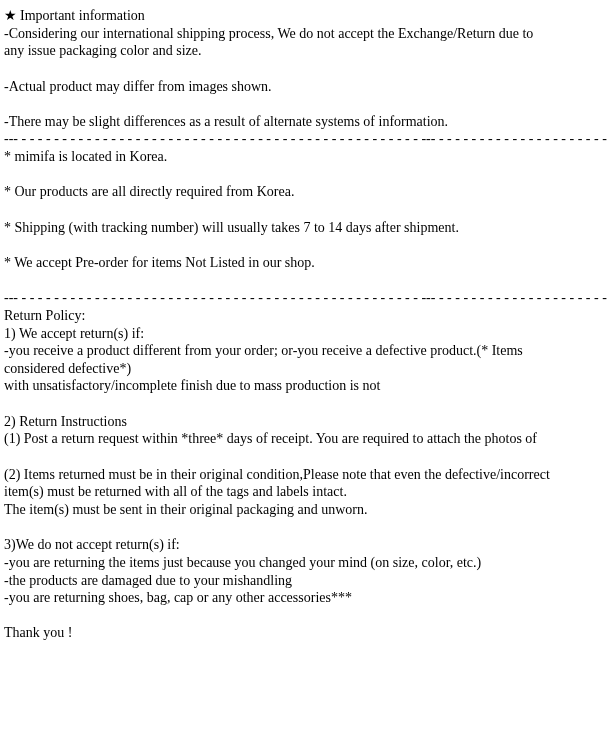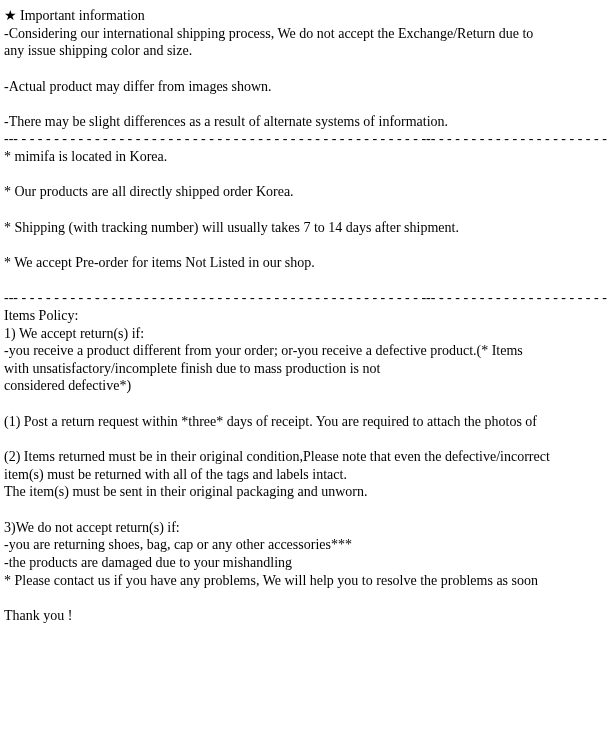--- a/index.html
+++ b/index.html
@@ -27,52 +27,53 @@
     white-space: pre;
   }
 </style>
 </head>
 <body>
 
 <div class="doc">
 
   <div class="line">★ Important information</div>
   <div class="line">-Considering our international shipping process, We do not accept the Exchange/Return due to</div>
-  <div class="line">any issue shipping color and size.</div>
+  <div class="line">any issue packaging color and size.</div>
   <div class="line blank"></div>
   <div class="line">-Actual product may differ from images shown.</div>
   <div class="line blank"></div>
   <div class="line">-There may be slight differences as a result of alternate systems of information.</div>
 
   <div class="line sep">--- - - - - - - - - - - - - - - - - - - - - - - - - - - - - - - - - - - - - - - - - - - - - - - - - - --- - - - - - - - - - - - - - - - - - - - - - - - - - - </div>
 
   <div class="line">* mimifa is located in Korea.</div>
   <div class="line blank"></div>
-  <div class="line">* Our products are all directly shipped order Korea.</div>
+  <div class="line">* Our products are all directly required from Korea.</div>
   <div class="line blank"></div>
   <div class="line">* Shipping (with tracking number) will usually takes 7 to 14 days after shipment.</div>
   <div class="line blank"></div>
   <div class="line">* We accept Pre-order for items Not Listed in our shop.</div>
   <div class="line blank"></div>
 
   <div class="line sep">--- - - - - - - - - - - - - - - - - - - - - - - - - - - - - - - - - - - - - - - - - - - - - - - - - - --- - - - - - - - - - - - - - - - - - - - - - - - - - - </div>
 
-  <div class="line">Items Policy:</div>
+  <div class="line">Return Policy:</div>
   <div class="line">1) We accept return(s) if:</div>
   <div class="line">-you receive a product different from your order; or-you receive a defective product.(* Items</div>
+  <div class="line">considered defective*)</div>
   <div class="line">with unsatisfactory/incomplete finish due to mass production is not</div>
-  <div class="line">considered defective*)</div>
   <div class="line blank"></div>
+  <div class="line">2) Return Instructions</div>
   <div class="line">(1) Post a return request within *three* days of receipt. You are required to attach the photos of</div>
   <div class="line blank"></div>
   <div class="line">(2) Items returned must be in their original condition,Please note that even the defective/incorrect</div>
   <div class="line">item(s) must be returned with all of the tags and labels intact.</div>
   <div class="line">The item(s) must be sent in their original packaging and unworn.</div>
   <div class="line blank"></div>
   <div class="line">3)We do not accept return(s) if:</div>
+  <div class="line">-you are returning the items just because you changed your mind (on size, color, etc.)</div>
+  <div class="line">-the products are damaged due to your mishandling</div>
   <div class="line">-you are returning shoes, bag, cap or any other accessories***</div>
-  <div class="line">-the products are damaged due to your mishandling</div>
-  <div class="line">* Please contact us if you have any problems, We will help you to resolve the problems as soon</div>
   <div class="line blank"></div>
 
   <div class="line">Thank you !</div>
 
 </div>
 
 </body></html>

